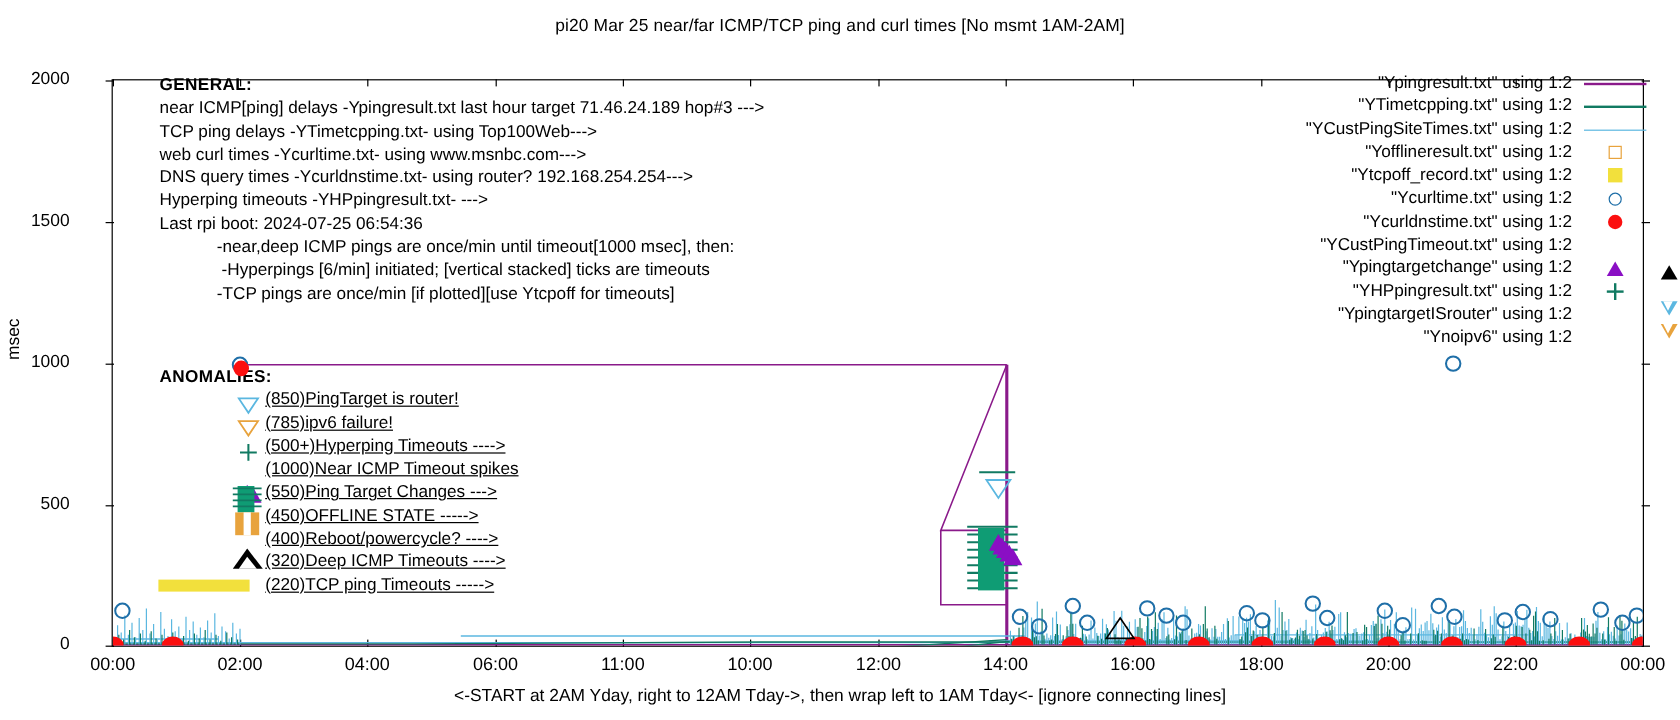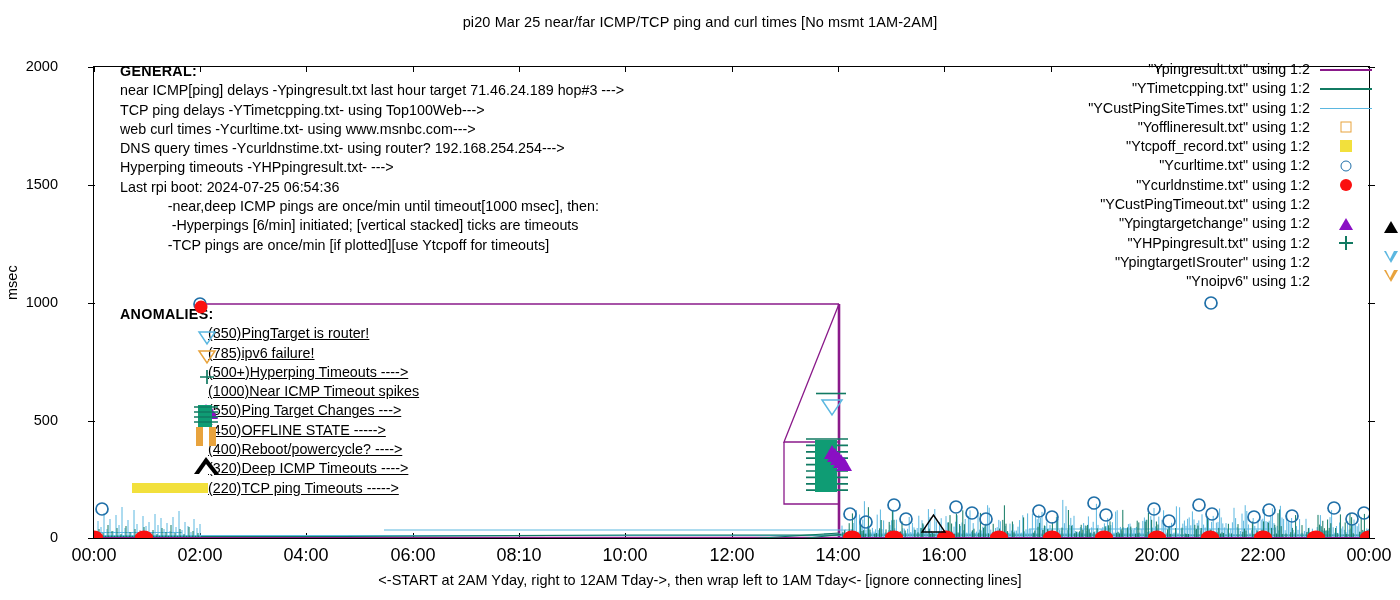--- a/index.html
+++ b/index.html
@@ -7,24 +7,24 @@
        font-family:"Liberation Sans","DejaVu Sans",sans-serif;color:#000;}
   .abs{position:absolute;}
   #title{left:0;top:14px;width:1400px;text-align:center;font-size:14.5px;letter-spacing:.1px;}
   #plot{left:93px;top:66px;width:1277px;height:473px;border:1px solid #000;box-sizing:border-box;}
   #plotclip{position:absolute;left:0;top:0;right:0;bottom:0;overflow:hidden;}
   .ylab{position:absolute;right:1311px;font-size:14.5px;text-align:right;width:60px;transform:translateY(-9px);}
   .ytick{position:absolute;left:-6px;width:7px;height:1px;background:#000;}
   .ytick.r{left:auto;right:-6px;}
   .xtick{position:absolute;bottom:-1px;width:1px;height:6px;background:#000;}
   .xtick.t{bottom:auto;top:-1px;}
-  .xlab{position:absolute;top:478px;font-size:18px;transform:translateX(-50%);white-space:nowrap;}
+  .xlab{position:absolute;top:478px;font-size:15px;transform:translateX(-50%);white-space:nowrap;}
   #ytitle{left:4px;top:300px;font-size:14.5px;transform:rotate(-90deg);transform-origin:left top;white-space:nowrap;}
   #xcaption{left:0;top:572px;width:1400px;text-align:center;font-size:14.5px;}
-  .gtext{font-size:14.3px;white-space:nowrap;line-height:19.3px;}
+  .gtext{font-size:14.3px;white-space:nowrap;line-height:19.3px;margin-left:13px;}
   #general{left:120px;top:62px;}
   #general .hd{font-weight:bold;letter-spacing:.3px;}
   #anom{left:120px;top:305px;}
   #anom .hd{font-weight:bold;letter-spacing:.3px;}
   #anom .row{padding-left:88px;white-space:nowrap;text-decoration:underline;}
   #legend{right:28px;top:60px;text-align:right;font-size:14.3px;line-height:19.3px;}
   #legend .lrow{display:flex;align-items:center;justify-content:flex-end;height:19.3px;white-space:nowrap;}
   #legend .ltext{padding-right:10px;}
   #legend .key{width:52px;height:19px;position:relative;}
   .kline{position:absolute;left:0;top:9px;width:52px;height:1.4px;}
@@ -208,21 +208,21 @@
       <path d="M828,465 L851,465 L839.5,448 Z" stroke="#000" stroke-width="1.4" fill="none"></path>
 
       <rect x="1079" y="478" width="18" height="13" fill="#f2e03c"></rect>
     </svg>
   </div>
 
   <div class="xlab" style="left:0px">00:00</div>
   <div class="xlab" style="left:106px">02:00</div>
   <div class="xlab" style="left:212px">04:00</div>
   <div class="xlab" style="left:319px">06:00</div>
-  <div class="xlab" style="left:425px">08:10</div>
+  <div class="xlab" style="left:425px">11:00</div>
   <div class="xlab" style="left:531px">10:00</div>
   <div class="xlab" style="left:638px">12:00</div>
   <div class="xlab" style="left:744px">14:00</div>
   <div class="xlab" style="left:850px">16:00</div>
   <div class="xlab" style="left:957px">18:00</div>
   <div class="xlab" style="left:1063px">20:00</div>
   <div class="xlab" style="left:1169px">22:00</div>
   <div class="xlab" style="left:1275px">00:00</div>
 </div>
 

